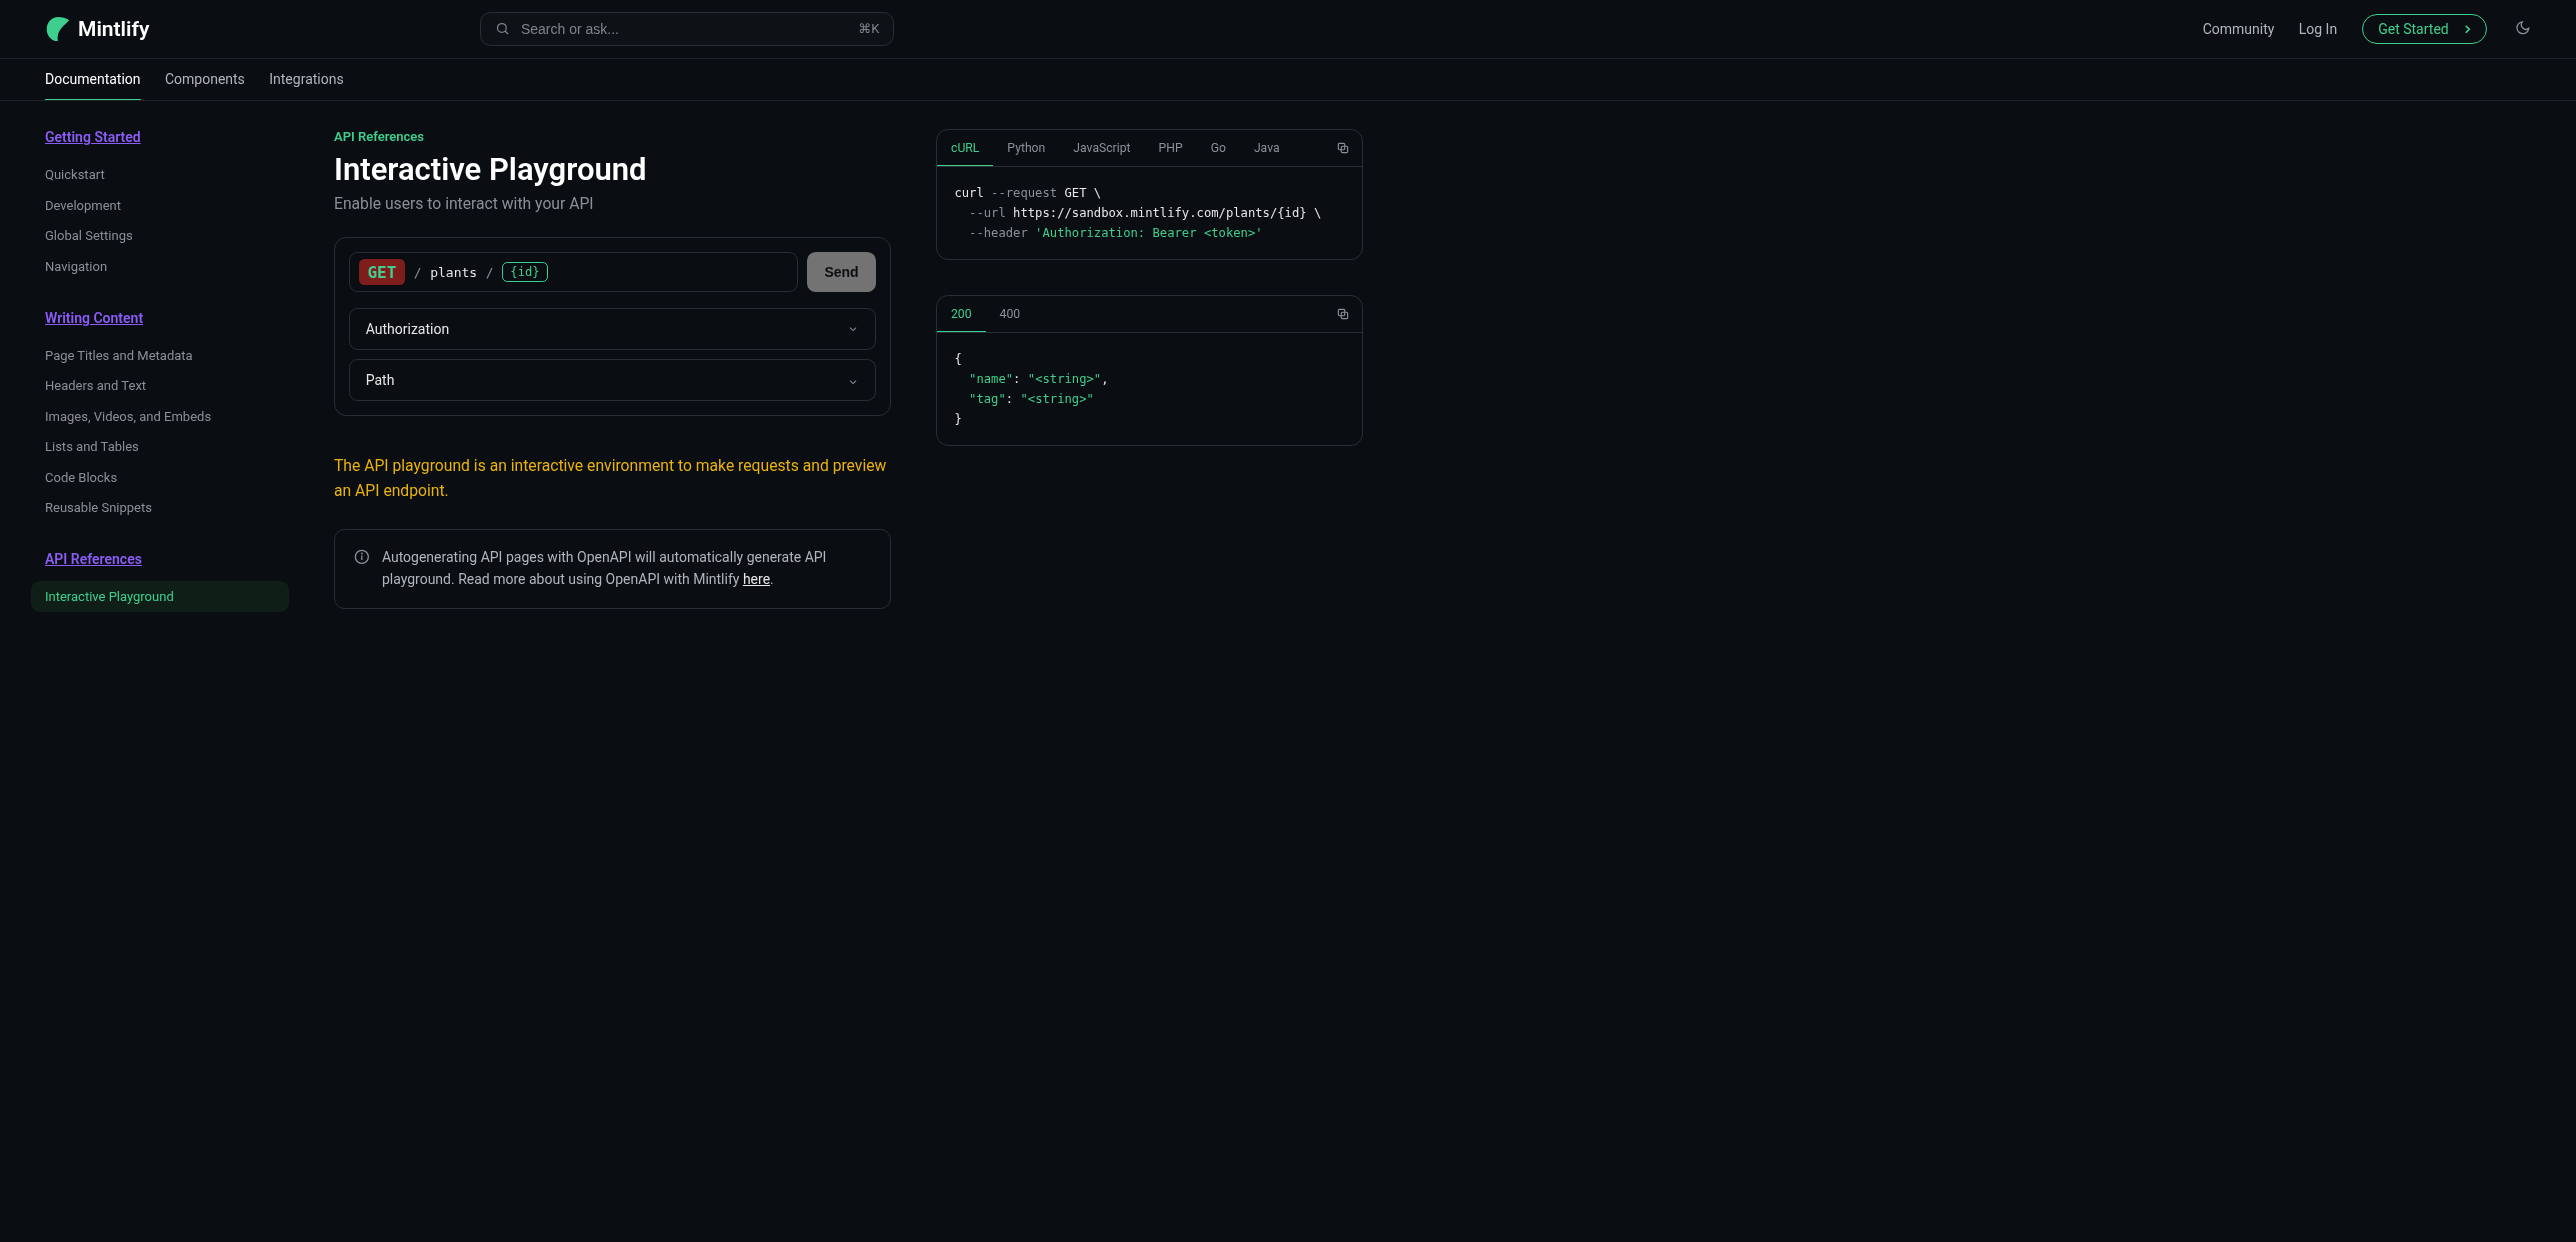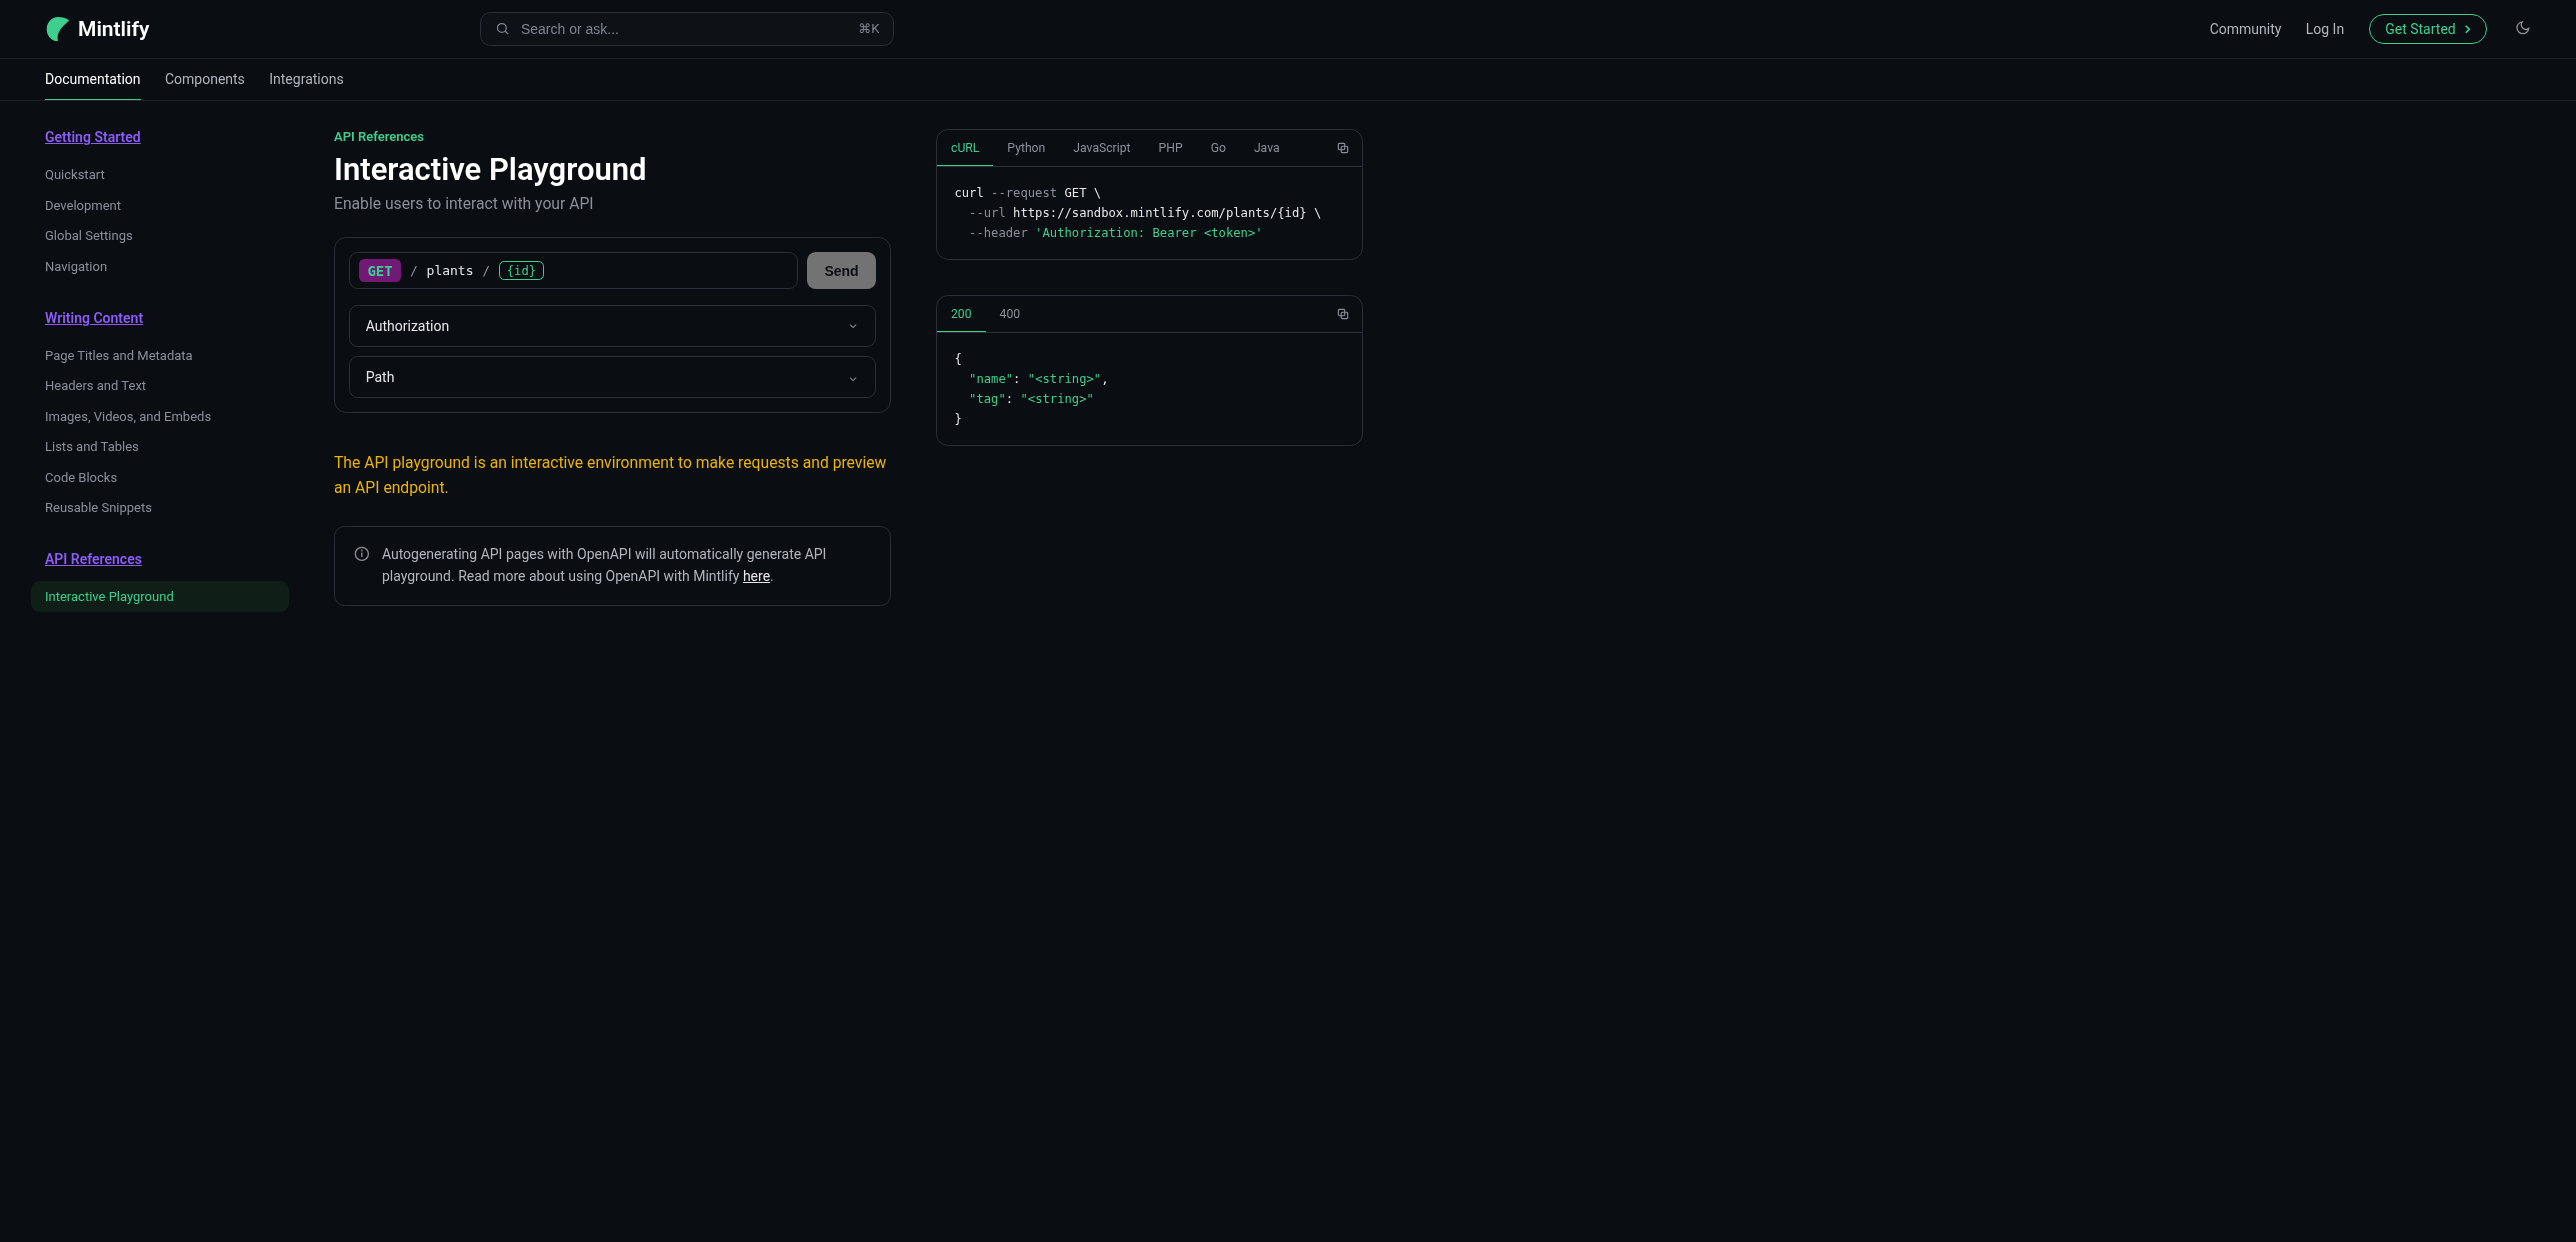--- a/index.html
+++ b/index.html
@@ -37,21 +37,21 @@
   border: none;
   color: #e7e7e7;
   font-size: 14px;
   outline: none;
 }
 .search-input::placeholder { color: #7d858f; }
 .search-shortcut { color: #7d858f; font-size: 13px; }
 .header-right { margin-left: auto; display: flex; align-items: center; gap: 24.4px; }
 .header-link { color: #b0b6bd; font-size: 14px; cursor: pointer; }
 .get-started-btn {
-  display: flex; align-items: center; gap: 8px;
+  display: flex; align-items: center; gap: 15px;
   border: 0.9px solid #3ecf8e;
   color: #3ecf8e;
   padding: 6.1px 15.7px;
   border-radius: 17.4px;
   font-size: 14px;
   cursor: pointer;
 }
 .theme-toggle { color: #8a9099; cursor: pointer; margin-left: 3.5px; }
 
 
@@ -109,24 +109,24 @@
   flex: 1;
   display: flex;
   align-items: center;
   gap: 8.7px;
   border: 0.9px solid #2a2f37;
   border-radius: 8.7px;
   padding: 6.1px 8.7px;
   font-family: ui-monospace, Menlo, monospace;
 }
 .method-badge {
-  background: #701a75;
+  background: #7f1d1d;
   color: #3ecf8e;
   font-weight: 700;
-  font-size: 14px;
+  font-size: 16px;
   padding: 3.5px 8.7px;
   border-radius: 5.2px;
 }
 .path-seg { color: #8a9099; }
 .path-txt { color: #e7e7e7; }
 .path-param {
   border: 0.9px solid #3ecf8e;
   color: #3ecf8e;
   padding: 1.7px 7px;
   border-radius: 5.2px;

